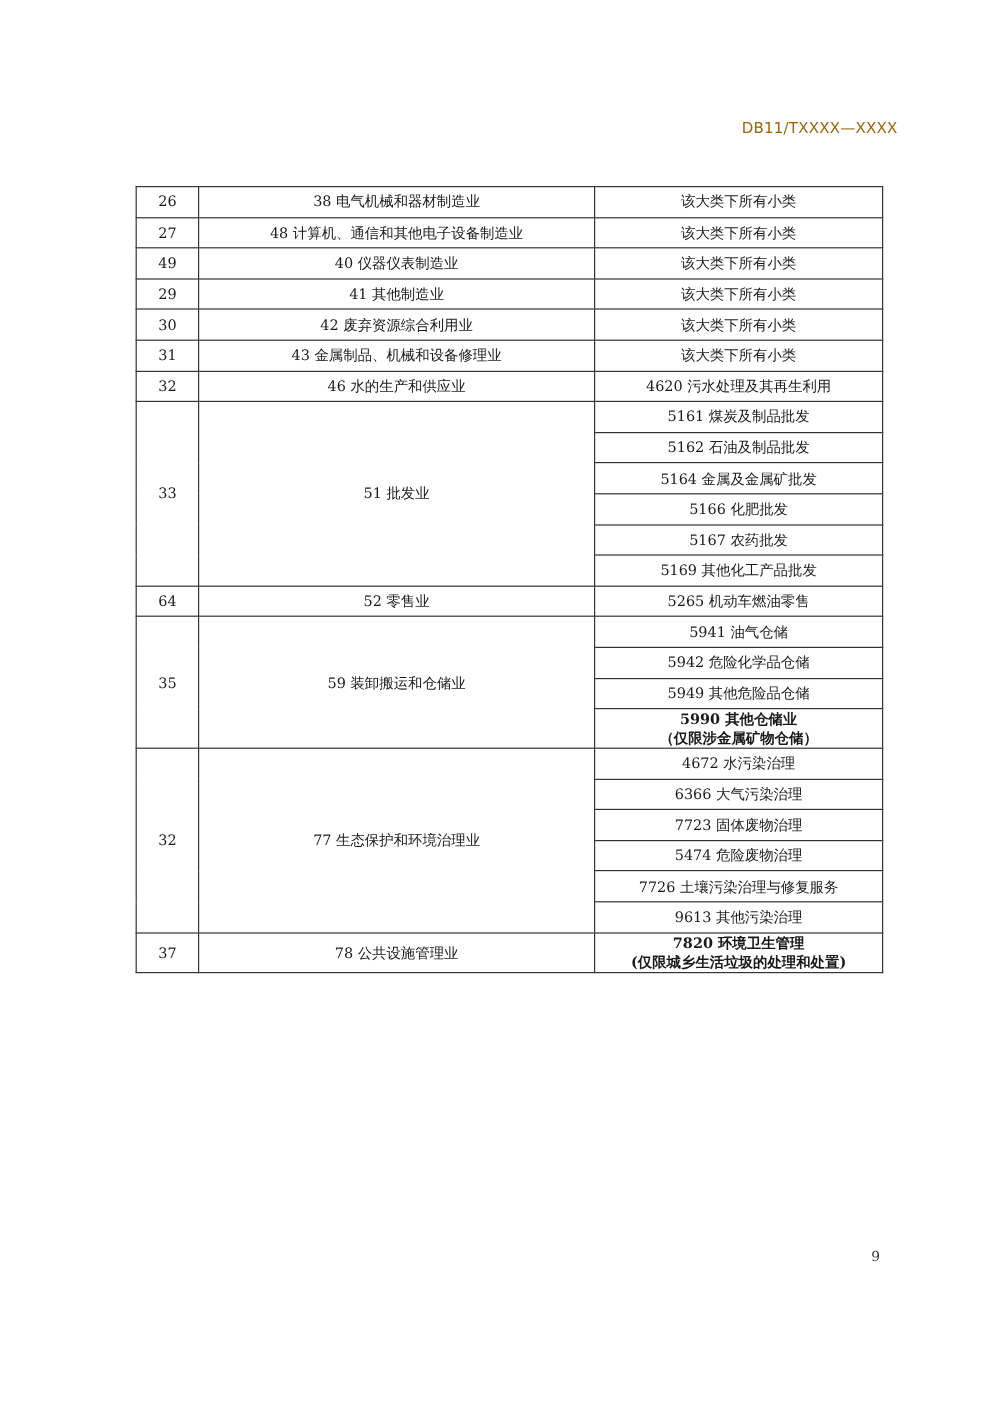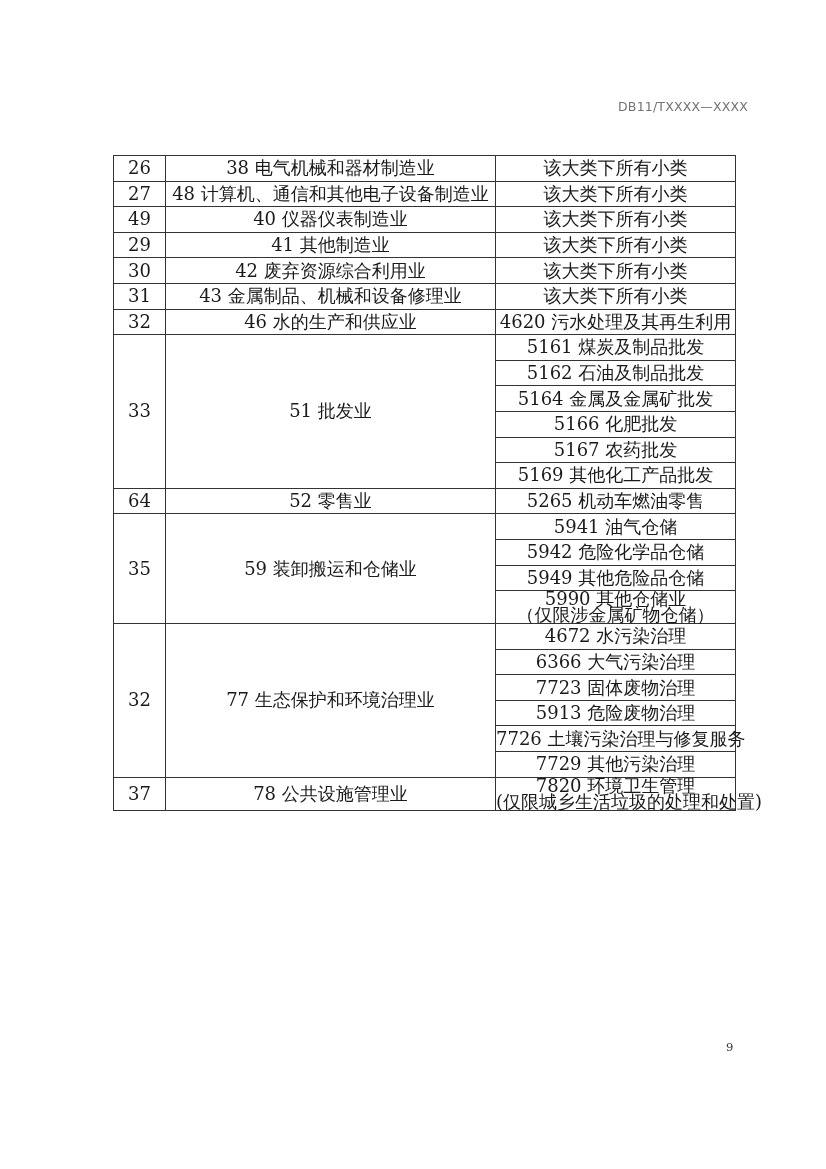--- a/index.html
+++ b/index.html
@@ -4,47 +4,47 @@
 <style>
   html, body { margin: 0; padding: 0; background: #ffffff; }
   body {
     width: 826px; height: 1169px; position: relative; overflow: hidden;
     font-family: "DejaVu Serif", "Liberation Serif", serif;
     color: #1a1a1a;
   }
   .doc-header {
     position: absolute; top: 99px; right: 78px;
     font-family: "DejaVu Sans", "Liberation Sans", sans-serif;
-    font-size: 12.5px; letter-spacing: 0.2px; color: #737373;
+    font-size: 12.5px; letter-spacing: 0.2px; color: #a16207;
   }
   .page-number {
     position: absolute; top: 1040px; left: 726px;
     font-size: 11.5px; color: #333;
   }
   table.industry-table {
     position: absolute; top: 155px; left: 113px;
     width: 622px;
     border-collapse: collapse;
     table-layout: fixed;
-    font-size: 18px;
+    font-size: 12px;
   }
   table.industry-table td {
     border: 1.2px solid #333;
     text-align: center;
     vertical-align: middle;
     padding: 0;
     height: 24.6px;
     line-height: 16px;
     white-space: nowrap;
   }
   col.c1 { width: 52px; }
   col.c2 { width: 330px; }
   col.c3 { width: 240px; }
   td.tall { height: 49.5px; }
-  .line { display: block; }
+  .line { display: block; font-weight: bold; }
 </style>
 </head>
 <body>
 
 <div class="doc-header">DB11/TXXXX—XXXX</div>
 
 <table class="industry-table">
   <colgroup>
       <col class="c1">
       <col class="c2">
@@ -144,27 +144,27 @@
       <td rowspan="6">77 生态保护和环境治理业</td>
       <td>4672 水污染治理</td>
     </tr>
     <tr>
         <td>6366 大气污染治理</td>
       </tr>
     <tr>
         <td>7723 固体废物治理</td>
       </tr>
     <tr>
-        <td>5913 危险废物治理</td>
+        <td>5474 危险废物治理</td>
       </tr>
     <tr>
         <td>7726 土壤污染治理与修复服务</td>
       </tr>
     <tr>
-        <td>7729 其他污染治理</td>
+        <td>9613 其他污染治理</td>
       </tr>
 
     <tr>
       <td class="tall">37</td>
       <td class="tall">78 公共设施管理业</td>
       <td class="tall">
         <span class="line">7820 环境卫生管理</span>
         <span class="line">(仅限城乡生活垃圾的处理和处置)</span>
       </td>
     </tr>

